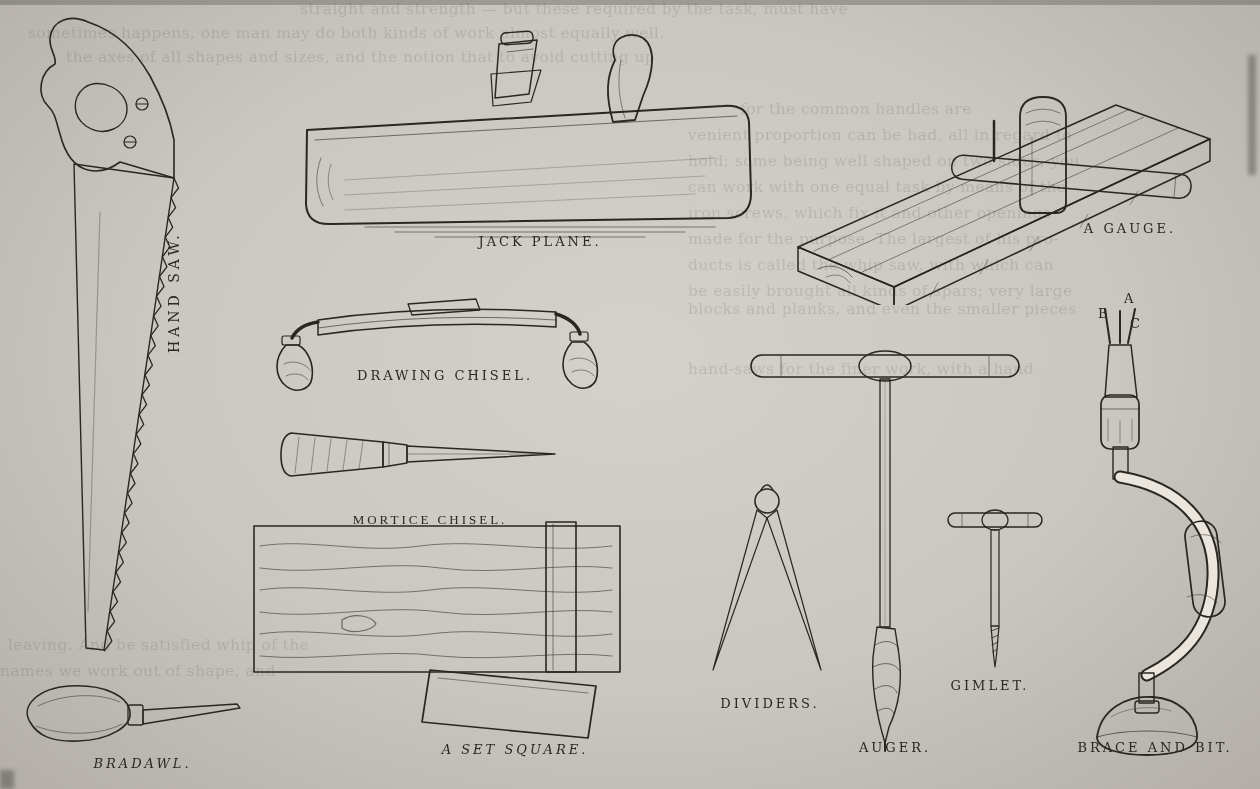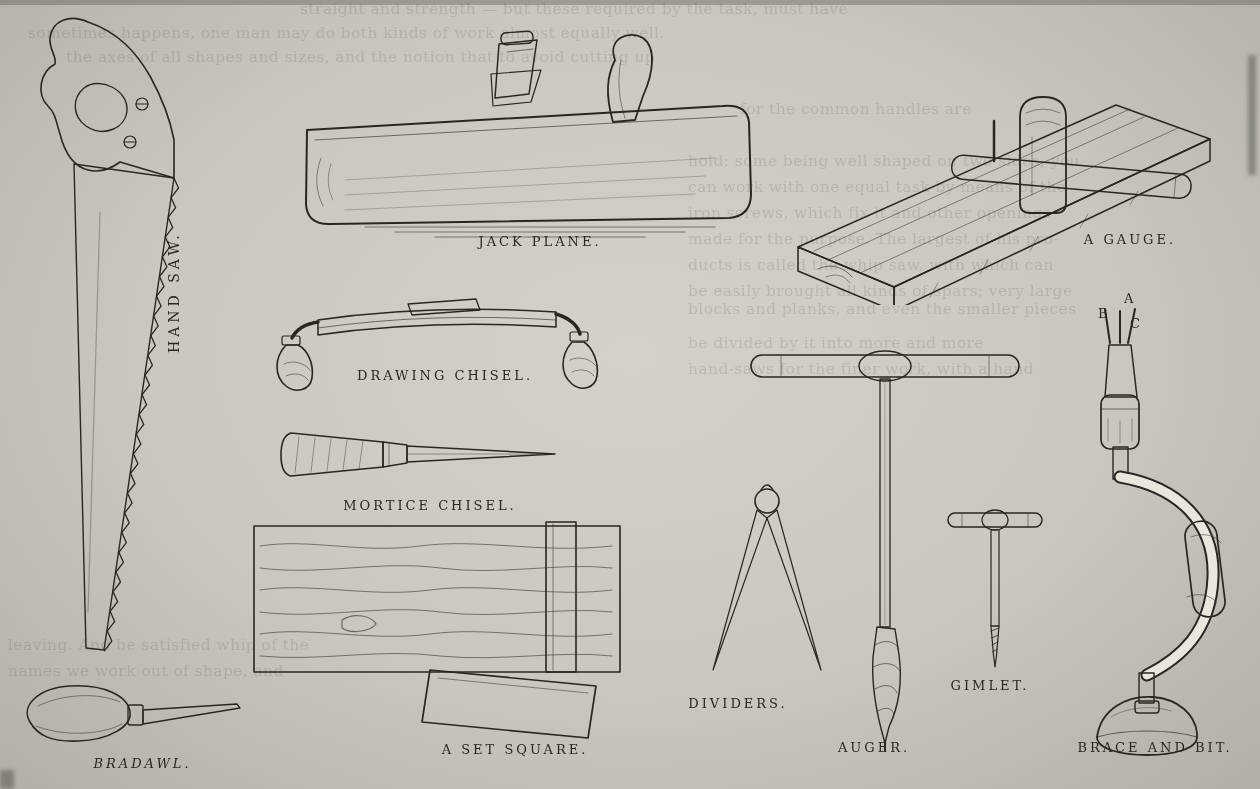--- a/index.html
+++ b/index.html
@@ -32,31 +32,31 @@
 </style>
 </head>
 <body>
 
 <div class="page">
 
   <div class="ghost-line" style="left:300px;top:0px;">straight and strength — but these required by the task, must have</div>
   <div class="ghost-line" style="left:28px;top:24px;">sometimes happens, one man may do both kinds of work almost equally well.</div>
   <div class="ghost-line" style="left:66px;top:48px;">the axes of all shapes and sizes, and the notion that to avoid cutting up</div>
   <div class="ghost-line" style="left:740px;top:100px;">for the common handles are</div>
+  <div class="ghost-line" style="left:688px;top:126px;">venient proportion can be had, all in regard to</div>
   <div class="ghost-line" style="left:688px;top:152px;">hold; some being well shaped on two sides, you</div>
   <div class="ghost-line" style="left:688px;top:178px;">can work with one equal task by means of the</div>
   <div class="ghost-line" style="left:688px;top:204px;">iron screws, which fix it and other openings</div>
   <div class="ghost-line" style="left:688px;top:230px;">made for the purpose. The largest of his pro-</div>
   <div class="ghost-line" style="left:688px;top:256px;">ducts is called the whip saw, with which can</div>
   <div class="ghost-line" style="left:688px;top:282px;">be easily brought all kinds of spars; very large</div>
   <div class="ghost-line" style="left:688px;top:300px;">blocks and planks, and even the smaller pieces</div>
-  <div class="ghost-line" style="left:688px;top:334px;">be divided by it into more and more</div>
   <div class="ghost-line" style="left:688px;top:360px;">hand-saws for the finer work, with a hand</div>
   <div class="ghost-line" style="left:8px;top:636px;">leaving. And be satisfied whip of the</div>
-  <div class="ghost-line" style="left:8px;top:662px;">names we work out of shape, and</div>
+  <div class="ghost-line" style="left:0;top:662px;">names we work out of shape, and</div>
 
   <div class="fig" style="left:22px;top:12px;width:200px;height:655px;">
     <svg class="ill" viewBox="0 0 200 655">
       <path class="f1" stroke-width="1.4" d="M52,152 L152,166 L82,638 L64,636 Z"></path>
       <path stroke-width="1.2" stroke-opacity=".3" d="M78,200 L66,600"></path>
       <path stroke-width="1.3" d="M152,166 l4.5,10 l-7.4,9.7 l4.5,10 l-7.4,9.7 l4.5,10 l-7.4,9.7 l4.5,10 l-7.4,9.7
         l4.5,10 l-7.4,9.7 l4.5,10 l-7.4,9.7 l4.5,10 l-7.4,9.7 l4.5,10 l-7.4,9.7
         l4.5,10 l-7.4,9.7 l4.5,10 l-7.4,9.7 l4.5,10 l-7.4,9.7 l4.5,10 l-7.4,9.7
         l4.5,10 l-7.4,9.7 l4.5,10 l-7.4,9.7 l4.5,10 l-7.4,9.7 l4.5,10 l-7.4,9.7
         l4.5,10 l-7.4,9.7 l4.5,10 l-7.4,9.7 l4.5,10 l-7.4,9.7 l4.5,10 l-7.4,9.7
@@ -124,21 +124,21 @@
         <line stroke-width="1" stroke-opacity=".5" x1="396" y1="102" x2="396" y2="124"></line>
       </g>
       <line stroke-width="2.5" x1="214" y1="66" x2="214" y2="106"></line>
       <circle class="fd" cx="214" cy="64" r="2.5"></circle>
       <path class="f1" stroke-width="1.8" d="M240,62 Q240,42 263,42 Q286,42 286,62 L286,148 Q286,158 276,158 L250,158 Q240,158 240,148 Z"></path>
       <path stroke-width="1" stroke-opacity=".5" d="M246,58 Q263,50 280,58"></path>
       <path stroke-width="1" stroke-opacity=".5" d="M246,70 Q263,62 280,70"></path>
       <path stroke-width="1" stroke-opacity=".4" d="M252,82 L252,140"></path>
     </svg>
   </div>
-  <div class="caption" style="left:1040px;top:232px;width:180px;">A GAUGE.</div>
+  <div class="caption" style="left:1040px;top:221px;width:180px;">A GAUGE.</div>
 
   <div class="fig" style="left:262px;top:278px;width:340px;height:120px;">
     <svg class="ill" viewBox="0 0 340 120">
       <path class="f2" stroke-width="1.3" d="M146,26 L214,21 L218,32 L150,37 Z"></path>
       <path class="f1" stroke-width="1.5" d="M56,42 Q170,26 294,34 L294,49 Q170,41 56,57 Z"></path>
       <path stroke-width="1" stroke-opacity=".6" d="M56,50 Q170,34 294,42"></path>
       <path stroke-width="3.5" d="M56,44 C42,46 34,52 30,60"></path>
       <path stroke-width="3.5" d="M294,36 C308,40 316,48 318,56"></path>
       <rect class="f2" stroke-width="1.2" x="20" y="58" width="18" height="9" rx="2"></rect>
       <rect class="f2" stroke-width="1.2" x="308" y="54" width="18" height="9" rx="2"></rect>
@@ -161,21 +161,21 @@
           <path d="M56,24 L52,56"></path>
         <path d="M72,25 L68,55"></path>
           <path d="M88,26 L84,54"></path>
       </g>
       <path class="f2" stroke-width="1.3" d="M108,27 L132,30 L132,48 L108,52 Z"></path>
       <path stroke-width="1" stroke-opacity=".5" d="M114,28 L114,51"></path>
       <path class="f1" stroke-width="1.4" d="M132,31 L280,39 L132,47 Z"></path>
       <path stroke-width="1" stroke-opacity=".4" d="M132,39 L272,39"></path>
     </svg>
   </div>
-  <div class="caption" style="left:330px;top:498px;width:200px;">MORTICE CHISEL.</div>
+  <div class="caption" style="left:330px;top:512px;width:200px;font-family:Liberation Serif, serif;">MORTICE CHISEL.</div>
 
   <div class="fig" style="left:250px;top:520px;width:380px;height:240px;">
     <svg class="ill" viewBox="0 0 380 240">
       <rect class="f1" stroke-width="1.6" x="4" y="6" width="366" height="146"></rect>
       <g stroke-width="1" stroke-opacity=".55">
         <path d="M10,26 C60,18 110,34 170,26 C230,18 290,34 362,26"></path>
         <path d="M10,48 C70,56 130,40 190,48 C250,56 310,42 362,48"></path>
         <path d="M10,70 C60,62 120,78 180,70 C240,62 300,78 362,70"></path>
         <path d="M10,92 C70,100 130,84 190,92 C250,100 310,86 362,92"></path>
         <path d="M10,114 C60,106 120,122 180,114 C240,106 300,122 362,114"></path>
@@ -183,52 +183,52 @@
       </g>
       <path stroke-width="1.2" stroke-opacity=".6" d="M92,100 C104,92 122,96 126,104 C120,112 100,114 92,108 Z"></path>
       <rect class="f1" stroke-width="1.6" x="296" y="2" width="30" height="150"></rect>
       <path stroke-width="1" stroke-opacity=".5" d="M303,4 L303,150"></path>
       <path class="f2" stroke-width="1.7" d="M180,150 L346,166 L338,218 L172,202 Z"></path>
       <path stroke-width="1" stroke-opacity=".5" d="M188,158 L338,173"></path>
       <path class="fd" d="M306,184 l8,6 l-8,6 l-8,-6 Z"></path>
       <path class="fd" d="M330,188 l8,6 l-8,6 l-8,-6 Z"></path>
     </svg>
   </div>
-  <div class="caption" style="left:415px;top:742px;width:200px;">A SET SQUARE.</div>
+  <div class="caption" style="left:415px;top:742px;width:200px;font-style:italic;">A SET SQUARE.</div>
 
   <div class="fig" style="left:700px;top:480px;width:135px;height:235px;">
     <svg class="ill" viewBox="0 0 135 235">
       <path class="f1" stroke-width="1.2" d="M57,30 L13,190 L67,38 Z"></path>
       <path class="f1" stroke-width="1.2" d="M77,30 L121,190 L67,38 Z"></path>
       <path stroke-width="1.4" d="M61,10 Q67,0 73,10"></path>
       <circle class="f1" stroke-width="1.6" cx="67" cy="21" r="12"></circle>
       <circle class="fd" cx="67" cy="21" r="4"></circle>
     </svg>
   </div>
-  <div class="caption" style="left:668px;top:696px;width:140px;">DIVIDERS.</div>
+  <div class="caption" style="left:700px;top:696px;width:140px;">DIVIDERS.</div>
 
   <div class="fig" style="left:745px;top:345px;width:280px;height:410px;">
     <svg class="ill" viewBox="0 0 280 410">
       <rect class="f1" stroke-width="1.6" x="6" y="10" width="268" height="22" rx="11"></rect>
       <ellipse class="f1" stroke-width="1.4" cx="140" cy="21" rx="26" ry="15"></ellipse>
       <line stroke-width="1" stroke-opacity=".5" x1="36" y1="11" x2="36" y2="31"></line>
       <line stroke-width="1" stroke-opacity=".5" x1="244" y1="11" x2="244" y2="31"></line>
       <rect class="f1" stroke-width="1.3" x="135" y="34" width="10" height="248"></rect>
       <line stroke-width="1" stroke-opacity=".25" x1="140" y1="36" x2="140" y2="280"></line>
       <path class="f1" stroke-width="1.4" d="M132,282 L150,284 L154,310 C158,340 152,365 144,382 L140,398 C134,378 126,345 128,312 Z"></path>
       <g stroke-width="1" stroke-opacity=".6">
         <path d="M130,300 C140,294 150,296 154,304"></path>
         <path d="M128,322 C140,316 150,318 155,326"></path>
         <path d="M130,344 C140,338 149,340 152,348"></path>
         <path d="M133,366 C141,361 147,363 149,369"></path>
       </g>
       <line stroke-width="2" x1="140" y1="398" x2="140" y2="406"></line>
     </svg>
   </div>
-  <div class="caption" style="left:799px;top:740px;width:150px;">AUGER.</div>
+  <div class="caption" style="left:820px;top:740px;width:150px;">AUGER.</div>
 
   <div class="fig" style="left:940px;top:505px;width:110px;height:175px;">
     <svg class="ill" viewBox="0 0 110 175">
       <rect class="f1" stroke-width="1.5" x="8" y="8" width="94" height="14" rx="7"></rect>
       <ellipse class="f1" stroke-width="1.3" cx="55" cy="15" rx="13" ry="10"></ellipse>
       <line stroke-width="1" stroke-opacity=".5" x1="22" y1="9" x2="22" y2="22"></line>
       <line stroke-width="1" stroke-opacity=".5" x1="88" y1="9" x2="88" y2="22"></line>
       <rect class="f1" stroke-width="1.2" x="51" y="25" width="8" height="96"></rect>
       <path class="f1" stroke-width="1.2" d="M51,121 L59,121 L56.5,150 L55,162 L53.5,150 Z"></path>
       <g stroke-width="1" stroke-opacity=".8">

